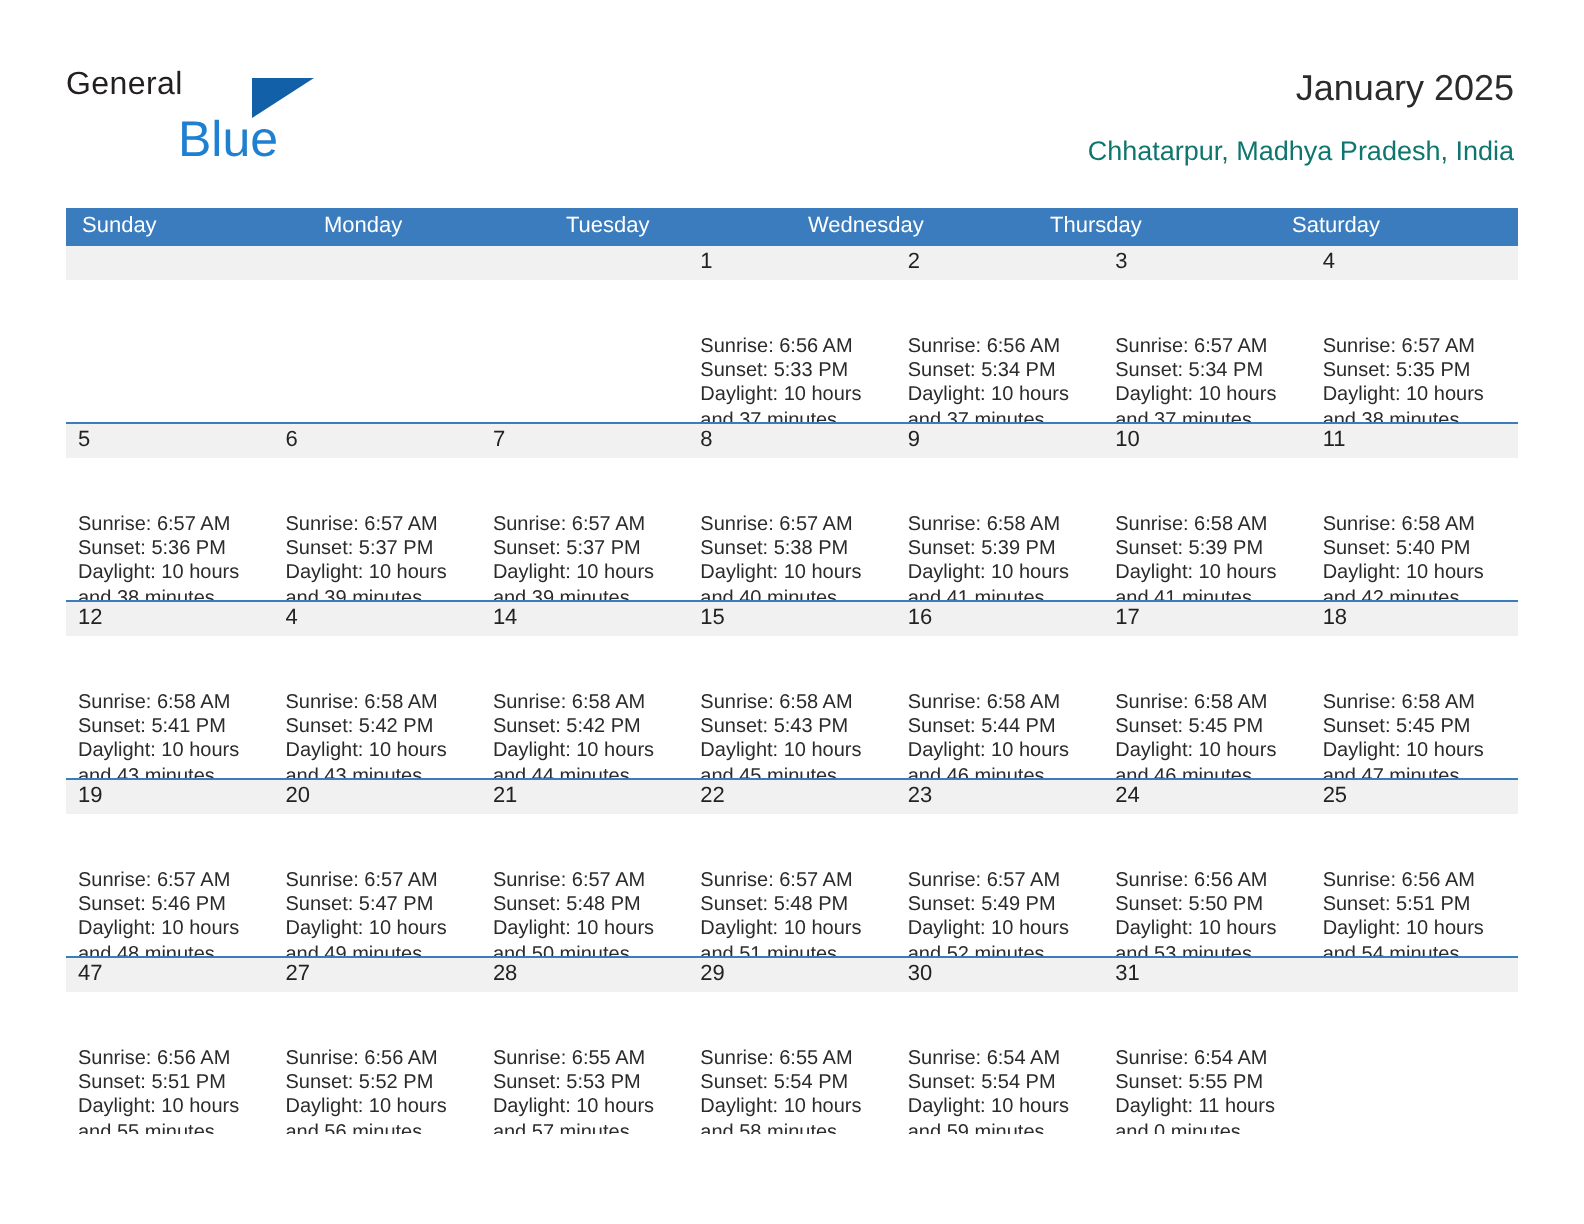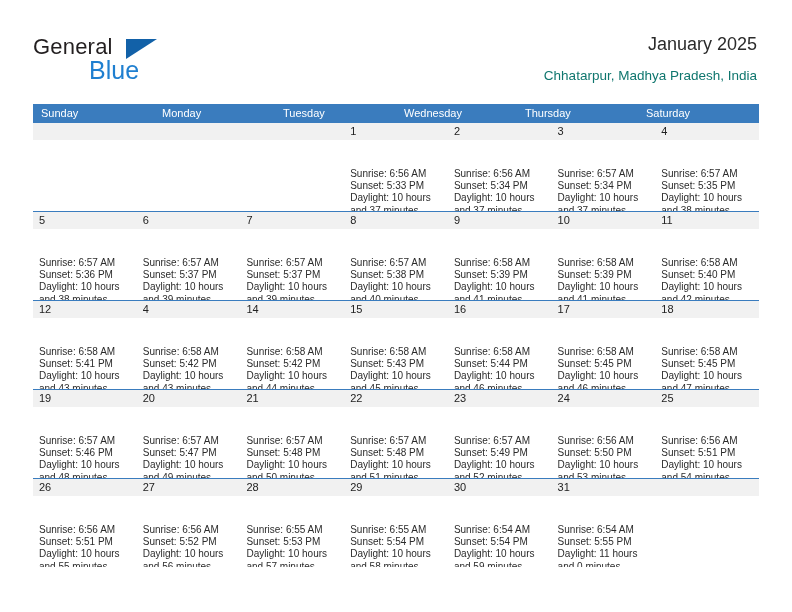--- a/index.html
+++ b/index.html
@@ -33,21 +33,21 @@
     position: absolute;
     left: 0;
     top: 6px;
     width: 180px;
     height: 52px;
   }
   .logo-general {
     position: absolute;
     left: 0;
     top: 0;
-    font-size: 22px;
+    font-size: 16px;
     letter-spacing: 0.2px;
     color: #231f20;
     font-family: "Liberation Sans", sans-serif;
   }
   .logo-triangle {
     position: absolute;
     left: 93px;
     top: 5px;
     width: 0;
     height: 0;
@@ -417,21 +417,21 @@
             <div class="cell-body">
               <div>Sunrise: 6:56 AM</div>
               <div>Sunset: 5:51 PM</div>
               <div>Daylight: 10 hours</div>
               <div>and 54 minutes.</div>
             </div>
           </div>
         </div>
         <div class="week">
           <div class="cell">
-            <div class="daynum-band">26</div>
+            <div class="daynum-band">47</div>
             <div class="cell-body">
               <div>Sunrise: 6:56 AM</div>
               <div>Sunset: 5:51 PM</div>
               <div>Daylight: 10 hours</div>
               <div>and 55 minutes.</div>
             </div>
           </div>
           <div class="cell">
             <div class="daynum-band">27</div>
             <div class="cell-body">

